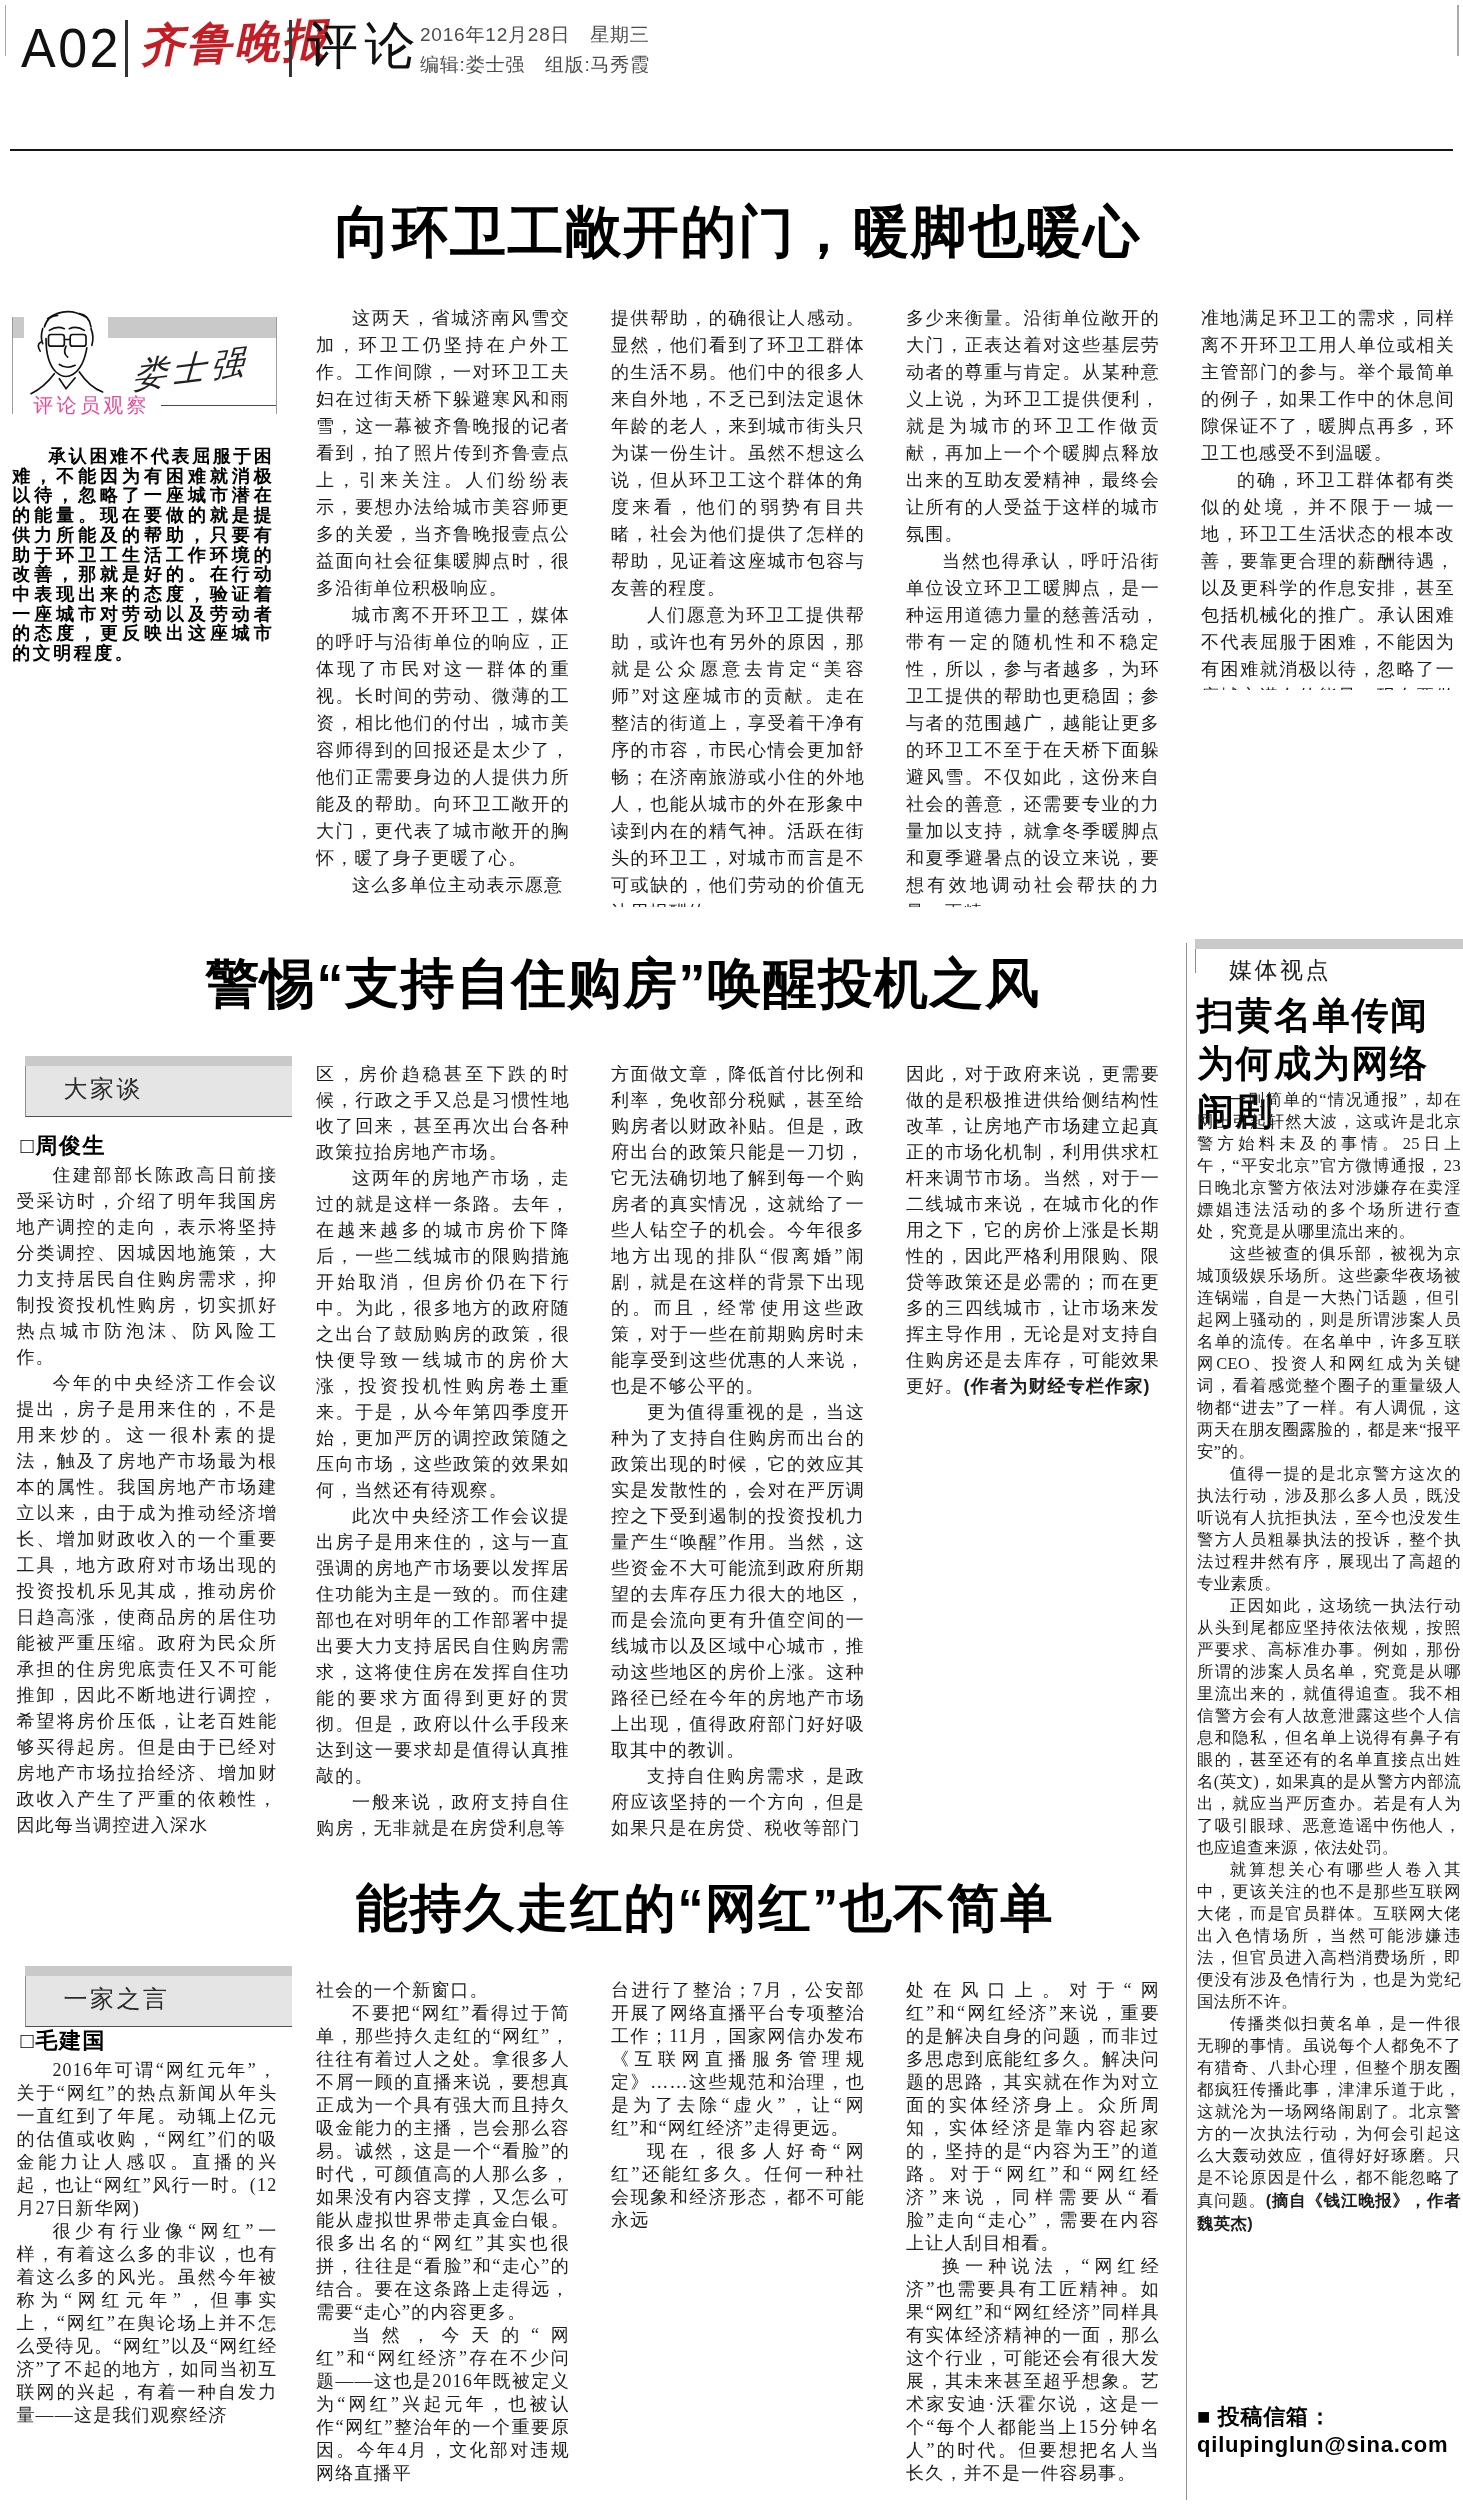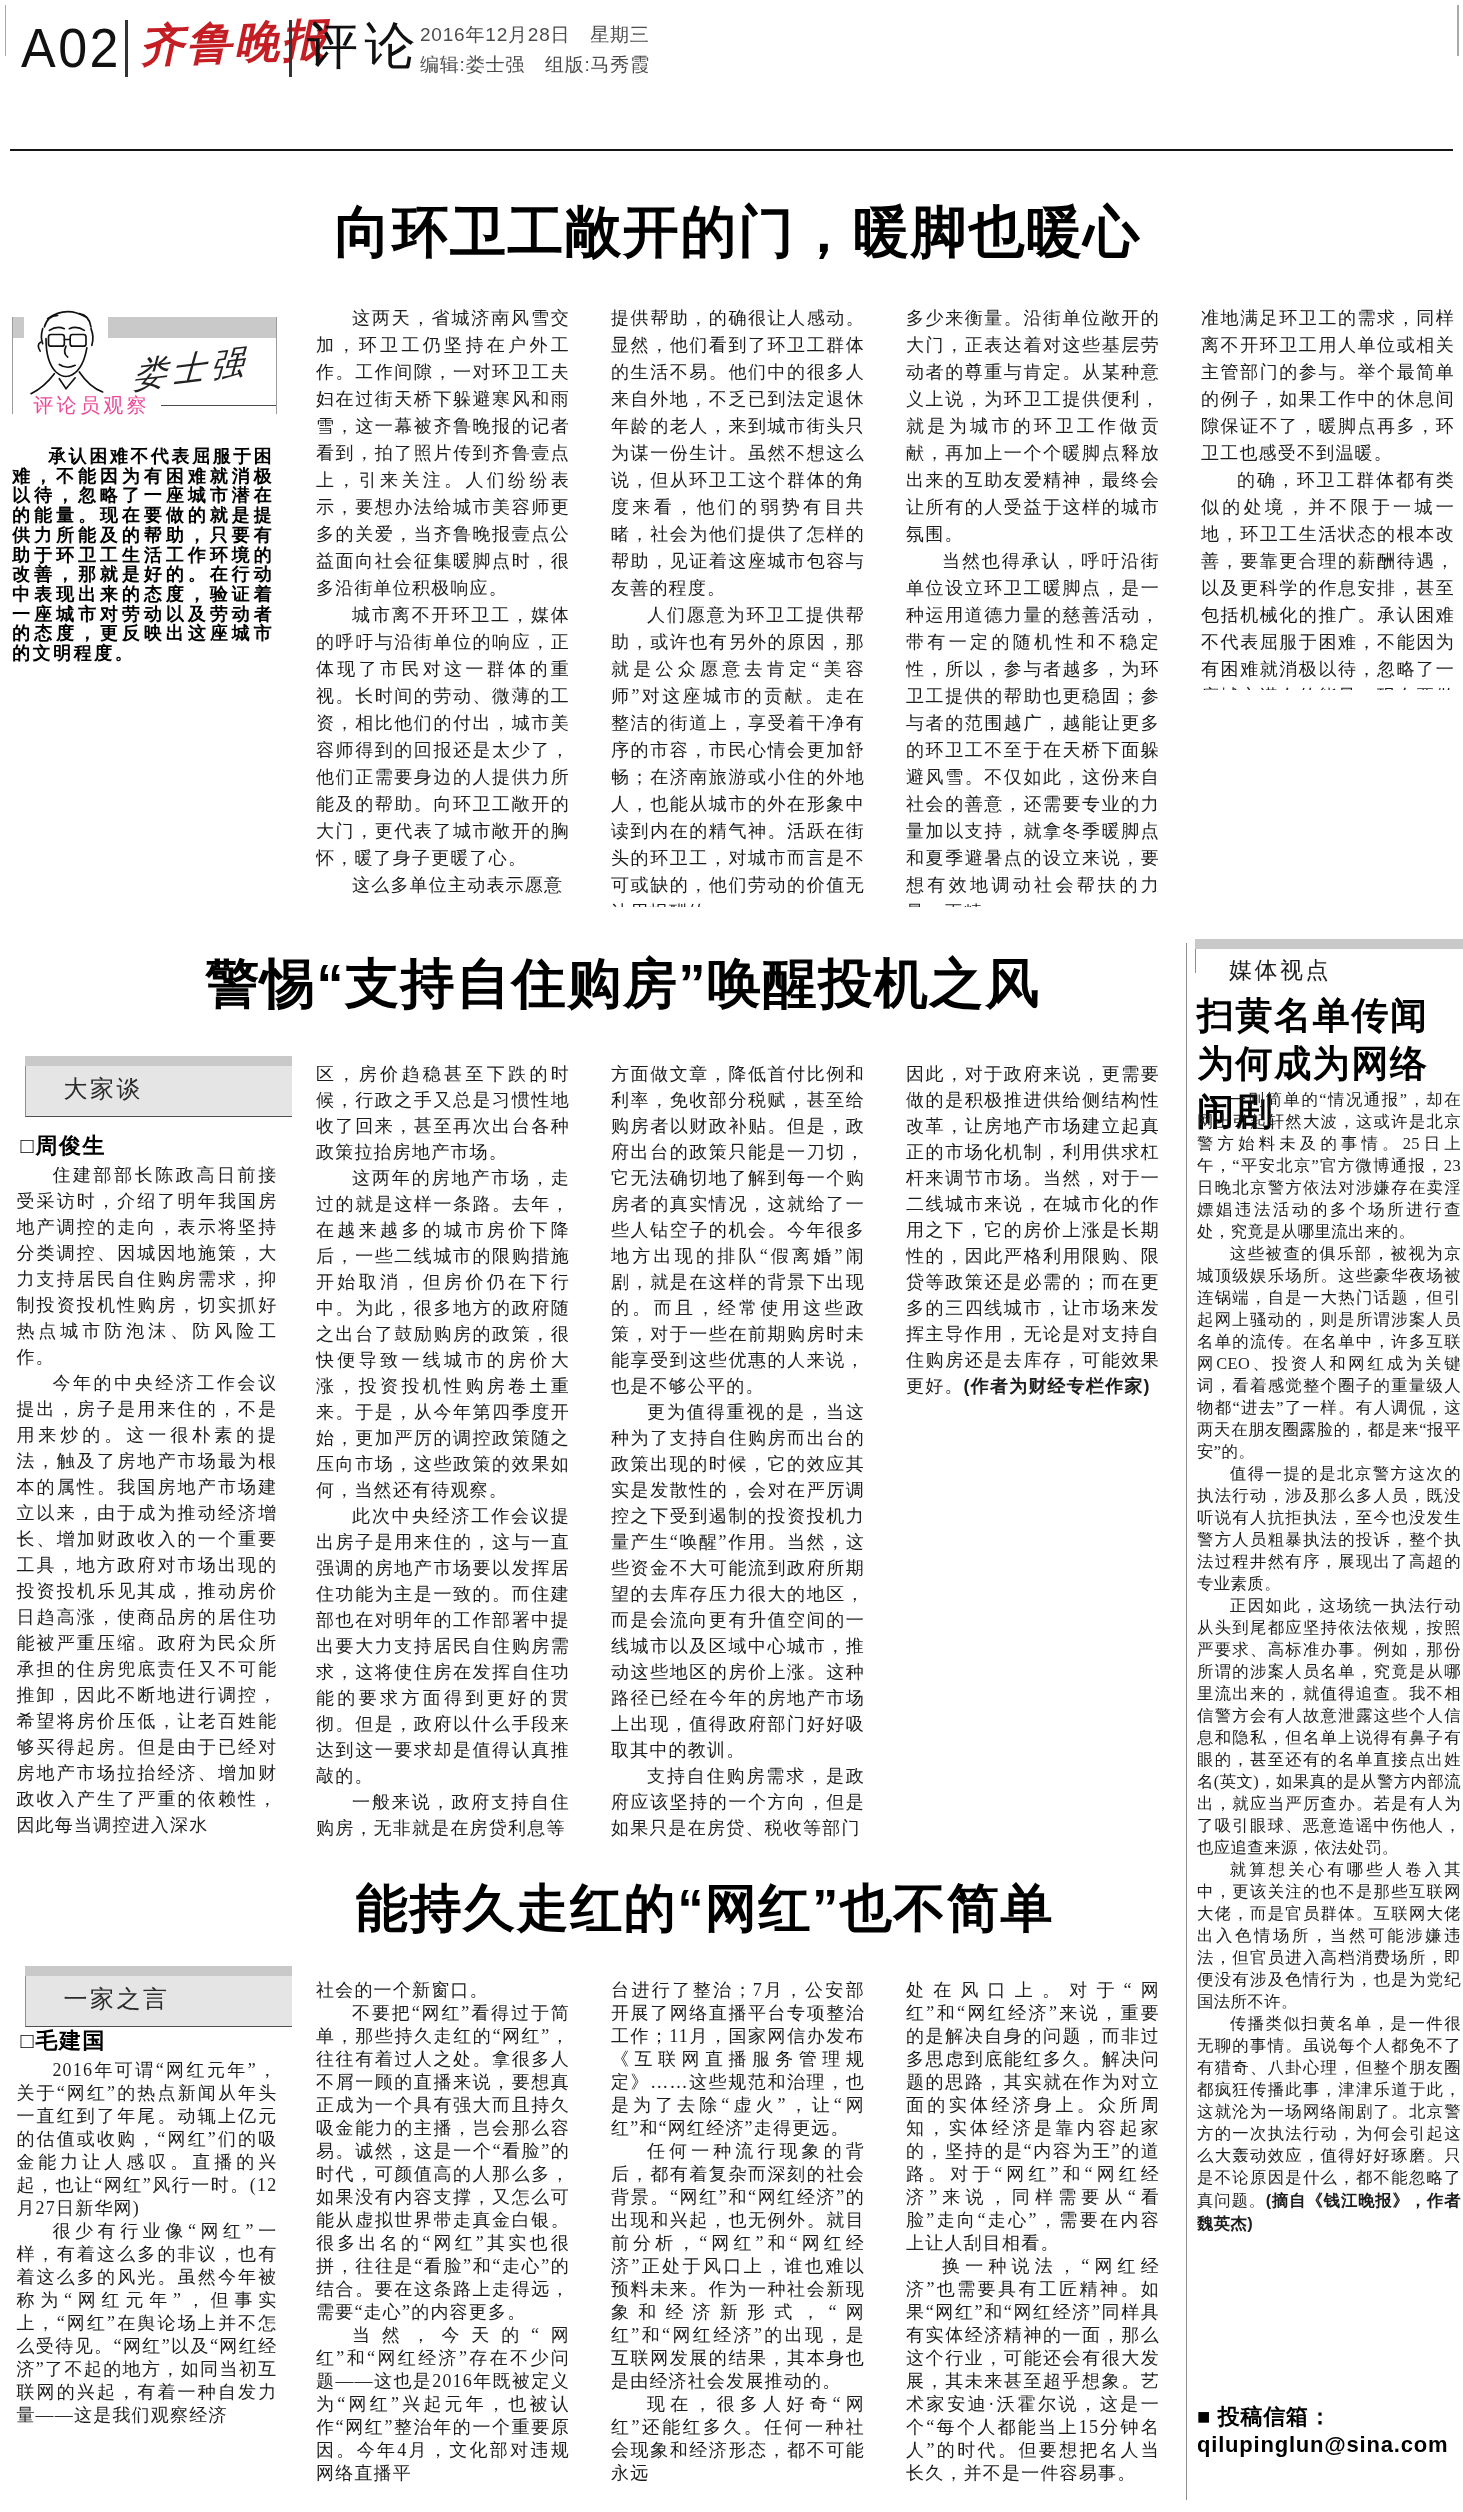--- a/index.html
+++ b/index.html
@@ -181,21 +181,20 @@
       <p>2016年可谓“网红元年”，关于“网红”的热点新闻从年头一直红到了年尾。动辄上亿元的估值或收购，“网红”们的吸金能力让人感叹。直播的兴起，也让“网红”风行一时。(12月27日新华网)</p>
       <p>很少有行业像“网红”一样，有着这么多的非议，也有着这么多的风光。虽然今年被称为“网红元年”，但事实上，“网红”在舆论场上并不怎么受待见。“网红”以及“网红经济”了不起的地方，如同当初互联网的兴起，有着一种自发力量——这是我们观察经济</p>
     </div>
   <div class="bodycol a3col" style="left:316px;top:1979px;height:528px" data-first-cont="">
       <p>社会的一个新窗口。</p>
       <p>不要把“网红”看得过于简单，那些持久走红的“网红”，往往有着过人之处。拿很多人不屑一顾的直播来说，要想真正成为一个具有强大而且持久吸金能力的主播，岂会那么容易。诚然，这是一个“看脸”的时代，可颜值高的人那么多，如果没有内容支撑，又怎么可能从虚拟世界带走真金白银。很多出名的“网红”其实也很拼，往往是“看脸”和“走心”的结合。要在这条路上走得远，需要“走心”的内容更多。</p>
       <p>当然，今天的“网红”和“网红经济”存在不少问题——这也是2016年既被定义为“网红”兴起元年，也被认作“网红”整治年的一个重要原因。今年4月，文化部对违规网络直播平</p>
     </div>
   <div class="bodycol a3col" style="left:611px;top:1979px;height:528px" data-first-cont="">
       <p>台进行了整治；7月，公安部开展了网络直播平台专项整治工作；11月，国家网信办发布《互联网直播服务管理规定》……这些规范和治理，也是为了去除“虚火”，让“网红”和“网红经济”走得更远。</p>
-      <p>任何一种流行现象的背后，都有着复杂而深刻的社会背景。“网红”和“网红经济”的出现和兴起，也无例外。就目前分析，“网红”和“网红经济”正处于风口上，谁也难以预料未来。作为一种社会新现象和经济新形式，“网红”和“网红经济”的出现，是互联网发展的结果，其本身也是由经济社会发展推动的。</p>
       <p>现在，很多人好奇“网红”还能红多久。任何一种社会现象和经济形态，都不可能永远</p>
     </div>
   <div class="bodycol a3col" style="left:906px;top:1979px;height:528px" data-first-cont="">
       <p>处在风口上。对于“网红”和“网红经济”来说，重要的是解决自身的问题，而非过多思虑到底能红多久。解决问题的思路，其实就在作为对立面的实体经济身上。众所周知，实体经济是靠内容起家的，坚持的是“内容为王”的道路。对于“网红”和“网红经济”来说，同样需要从“看脸”走向“走心”，需要在内容上让人刮目相看。</p>
       <p>换一种说法，“网红经济”也需要具有工匠精神。如果“网红”和“网红经济”同样具有实体经济精神的一面，那么这个行业，可能还会有很大发展，其未来甚至超乎想象。艺术家安迪·沃霍尔说，这是一个“每个人都能当上15分钟名人”的时代。但要想把名人当长久，并不是一件容易事。</p>
     </div>
 
   <div class="vrule"></div>
 
   <div class="mediabox">

